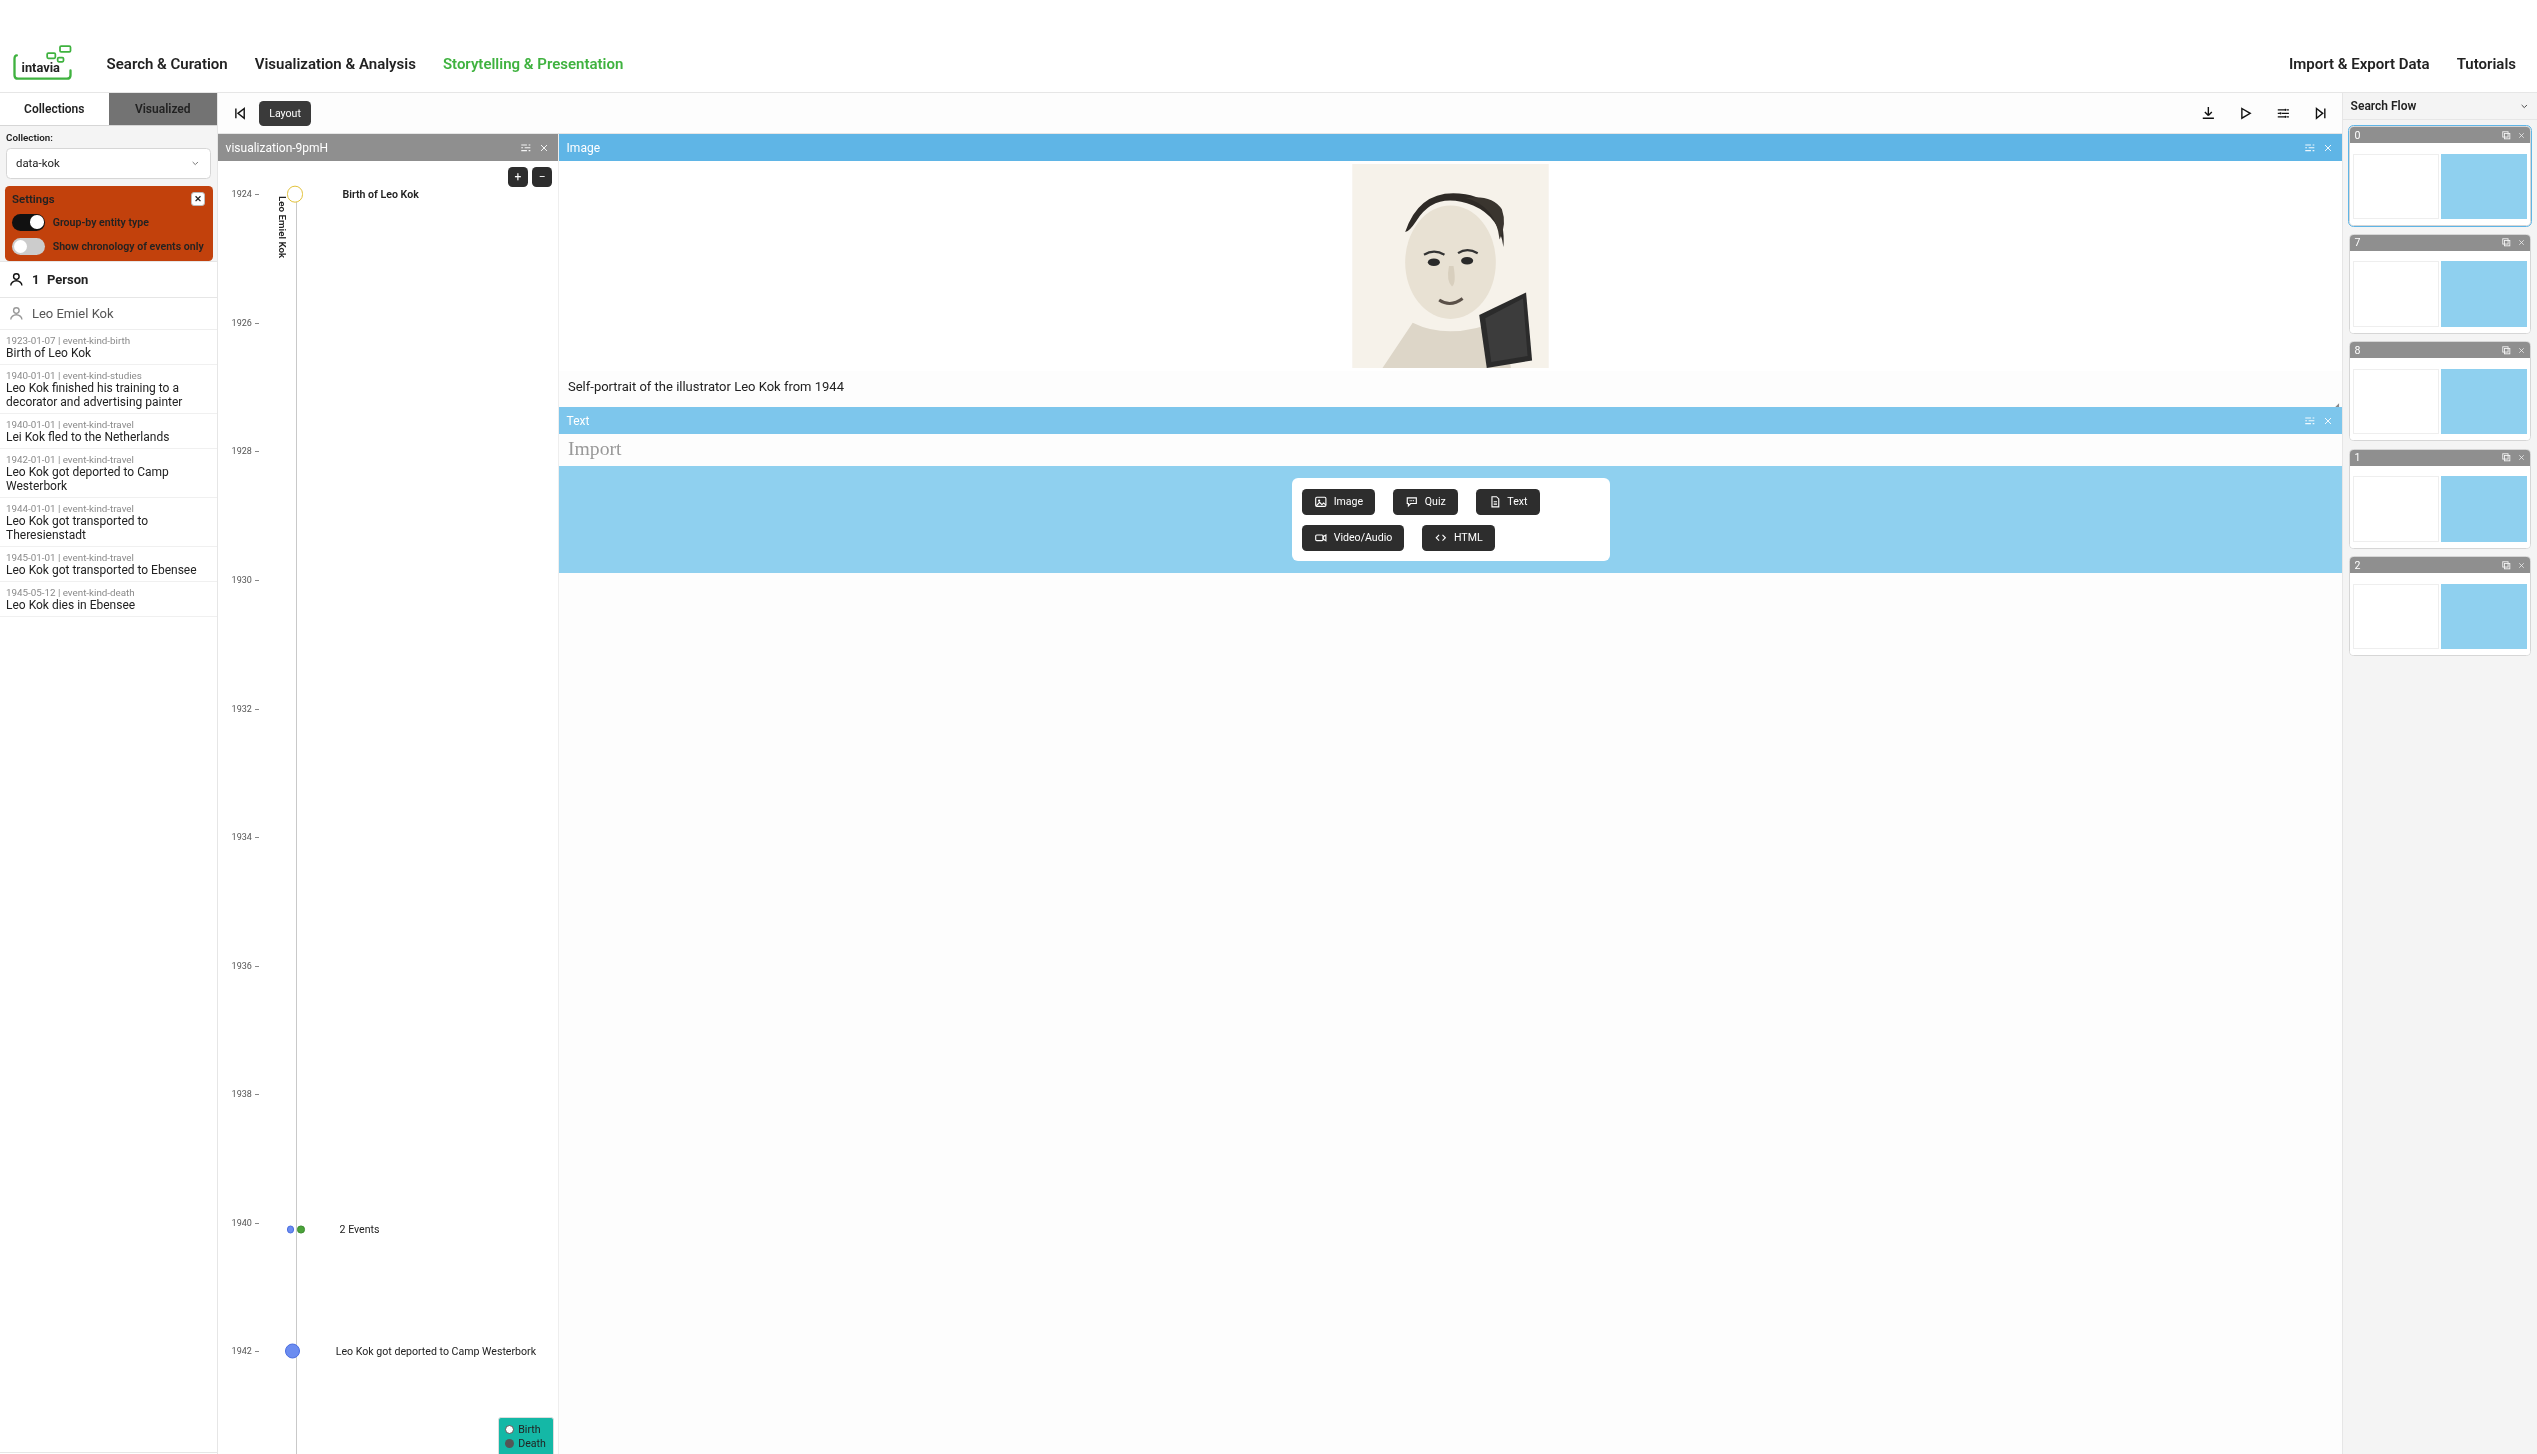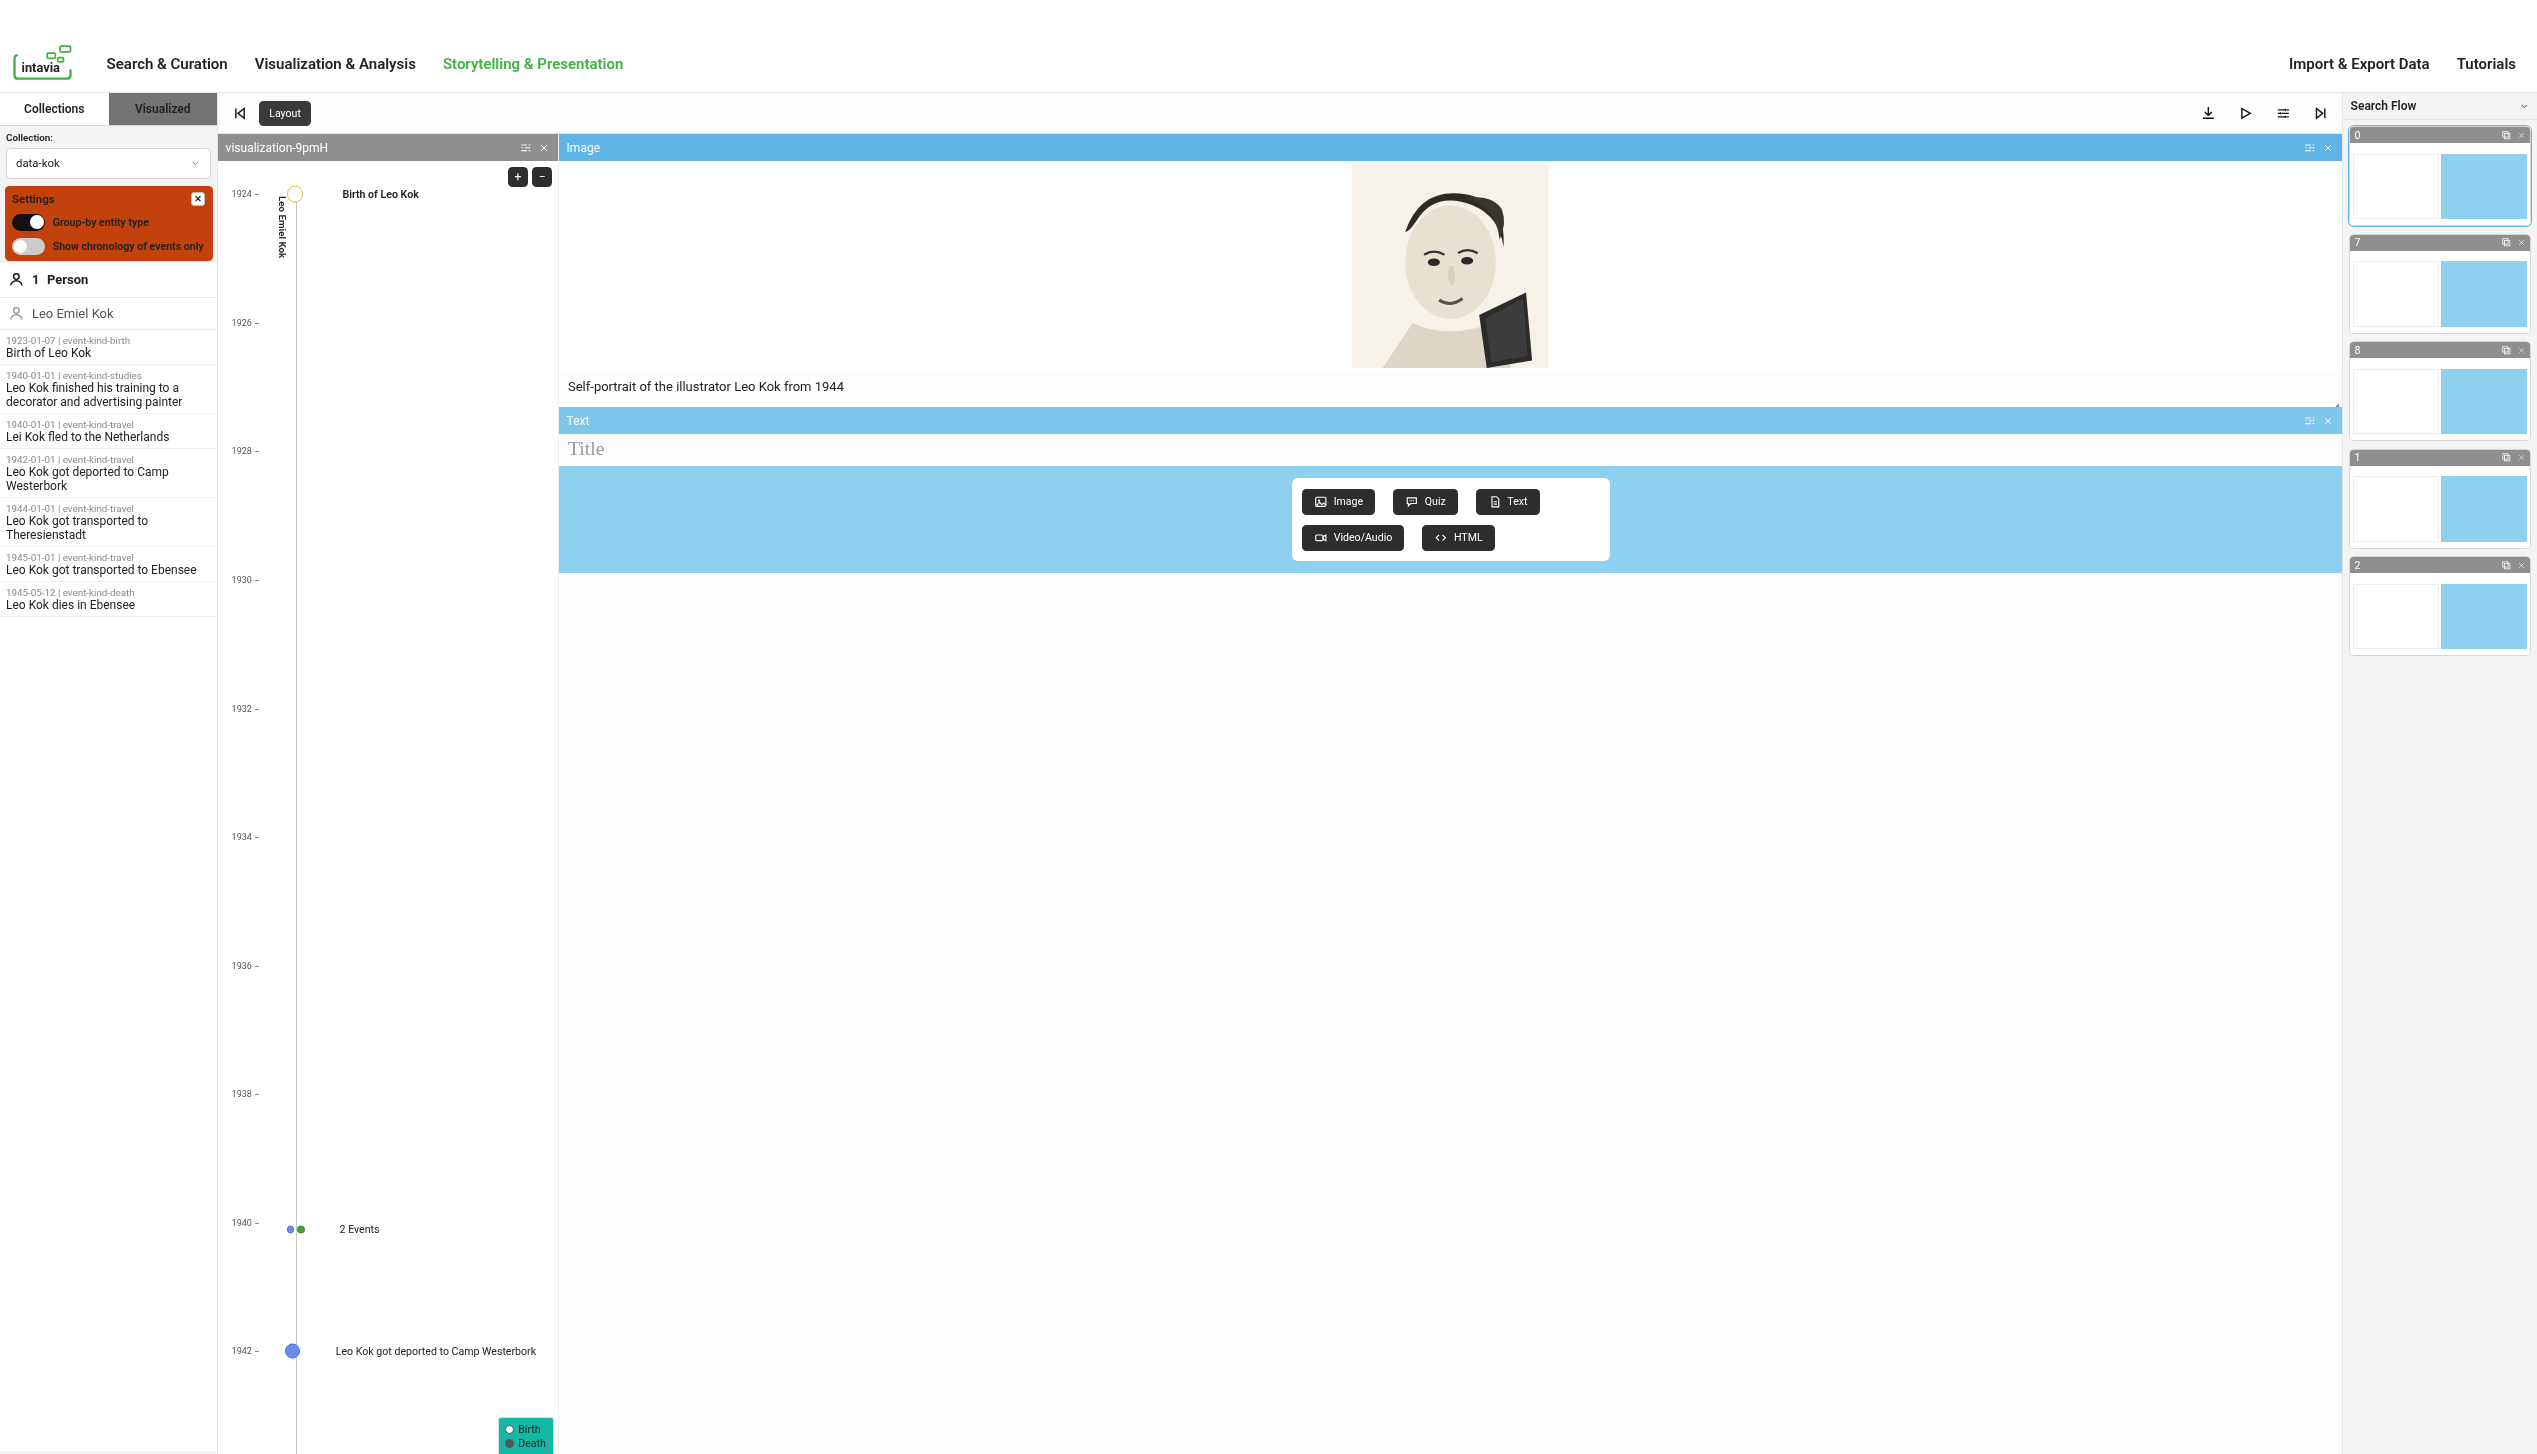--- a/index.html
+++ b/index.html
@@ -380,21 +380,21 @@
                   <path d="M4 7h10m3 0h3M4 12h3m3 0h10M4 17h10m3 0h3" fill="none" stroke="#fff" stroke-width="2"></path>
                 </svg>
               </span>
             <span class="hicon">
                 <svg width="12" height="12" viewBox="0 0 24 24">
                   <path d="M6 6l12 12M18 6L6 18" stroke="#fff" stroke-width="2"></path>
                 </svg>
               </span>
           </div>
           <div class="text-body">
-            <div class="text-title">Title</div>
+            <div class="text-title">Import</div>
           </div>
 
           <div class="add-content">
             <div class="add-box">
               <div class="pill">
                   <svg viewBox="0 0 24 24">
                     <rect x="3" y="4" width="18" height="16" rx="2" fill="none" stroke="#fff" stroke-width="2"></rect>
                     <circle cx="9" cy="10" r="2" fill="#fff"></circle>
                     <path d="M4 19l6-6 4 4 3-3 4 4" fill="none" stroke="#fff" stroke-width="2"></path>
                   </svg>

